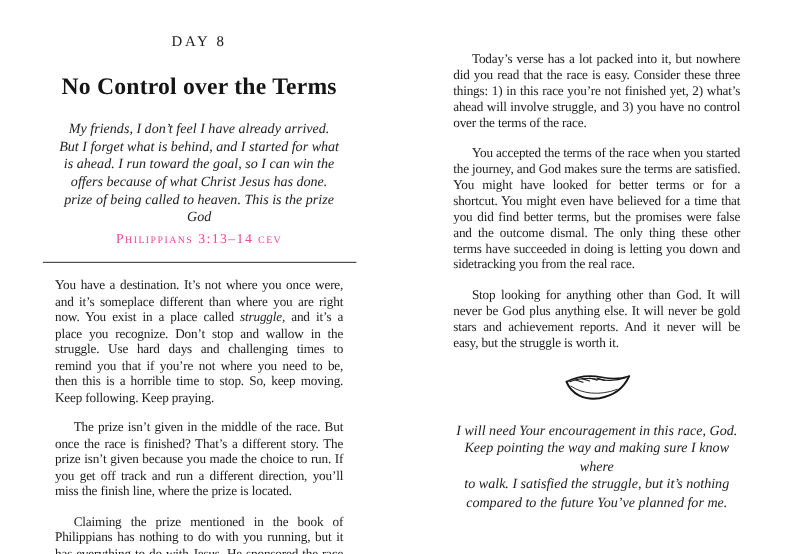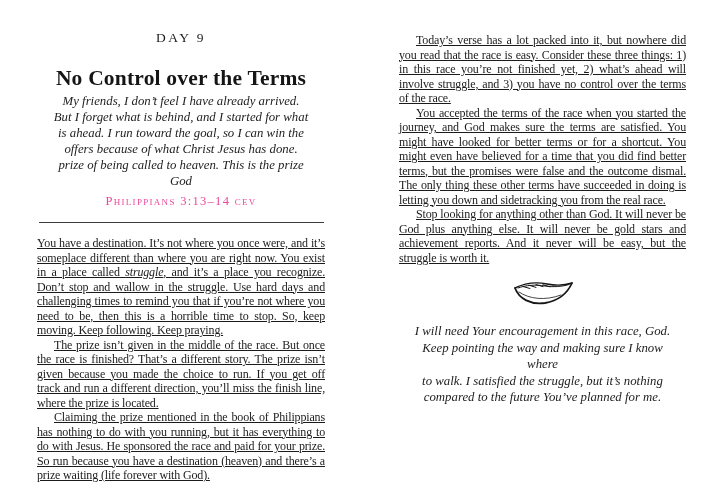--- a/index.html
+++ b/index.html
@@ -37,21 +37,21 @@
   }
   .title {
     margin-top: 20px;
     text-align: center;
     font-size: 21.5px;
     font-weight: 700;
     letter-spacing: 0.2px;
     color: #151515;
   }
   .verse {
-    margin: 2px auto 0;
+    margin: 18px auto 0;
     width: 262px;
     font-style: italic;
     text-align: center;
     font-size: 12.8px;
     line-height: 16px;
     color: #222;
   }
   .verse-ref {
     margin-top: 4px;
     text-align: center;
@@ -67,21 +67,21 @@
     border-top: 1.4px solid #3c3c3c;
     width: 285px;
   }
   .body-text {
     margin-top: 13px;
     font-size: 12px;
     line-height: 14.5px;
     letter-spacing: -0.15px;
     text-align: justify;
   }
-  .para { margin: 0; text-decoration: underline; }
+  .para { margin: 13px; }
   .para.indent { text-indent: 17px; }
   .italic { font-style: italic; }
   .canoe-wrap {
     margin-top: 8px;
     text-align: center;
   }
   .prayer {
     margin: 10px auto 0;
     width: 268px;
     font-style: italic;
@@ -90,21 +90,21 @@
     line-height: 16.5px;
     color: #222;
   }
 </style>
 </head>
 <body>
 
 <div class="spread">
 
   <div class="page-left">
-    <div class="kicker">DAY 9</div>
+    <div class="kicker">DAY 8</div>
     <div class="title">No Control over the Terms</div>
 
     <div class="verse">
       <div>My friends, I don’t feel I have already arrived.</div>
       <div>But I forget what is behind, and I started for what</div>
       <div>is ahead. I run toward the goal, so I can win the</div>
       <div>offers because of what Christ Jesus has done.</div>
       <div>prize of being called to heaven. This is the prize God</div>
       <div class="verse-ref">Philippians 3:13–14 cev</div>
     </div>

